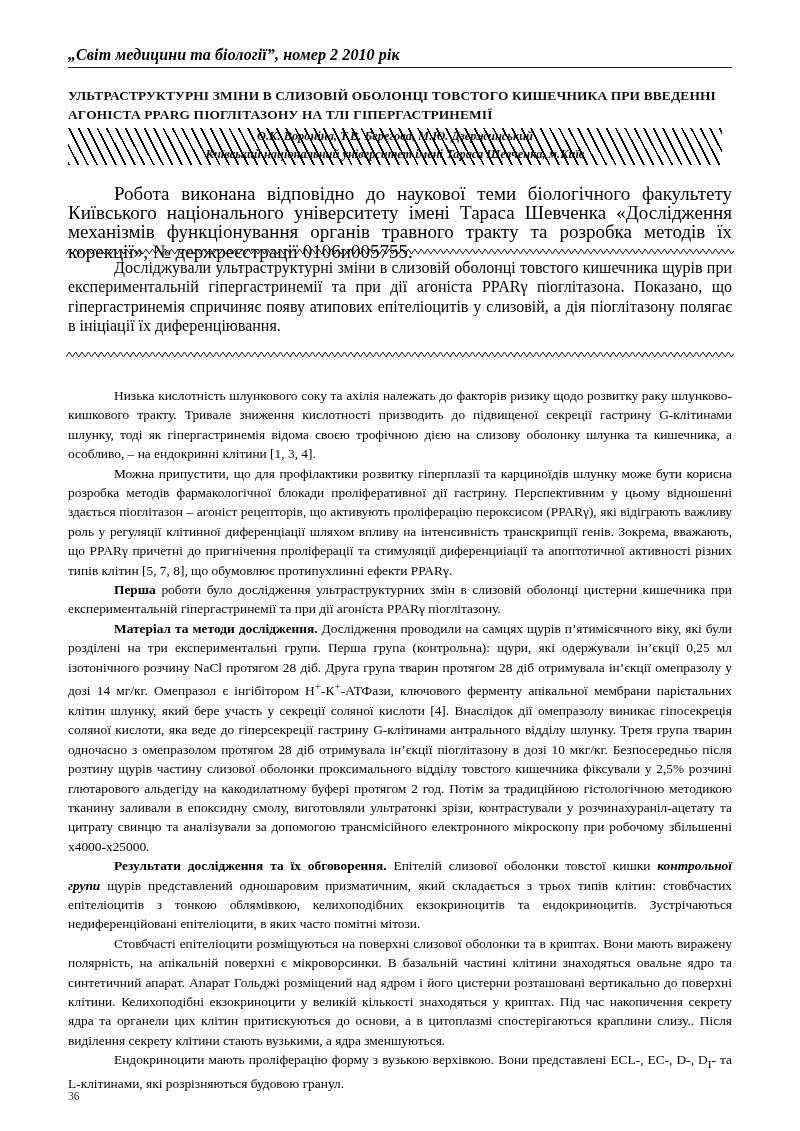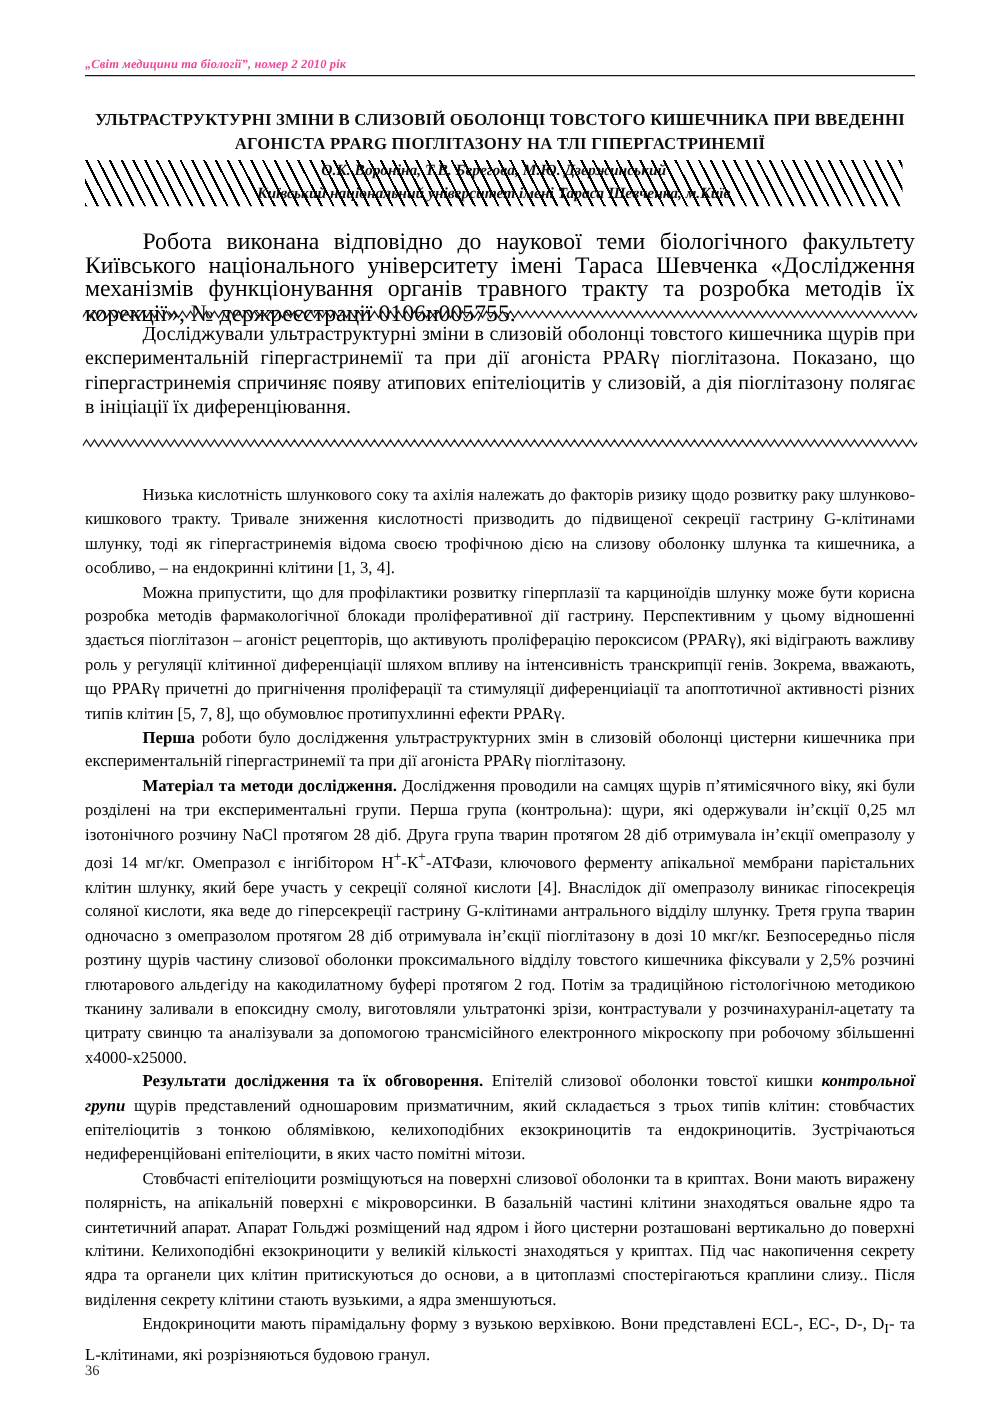--- a/index.html
+++ b/index.html
@@ -22,38 +22,37 @@
   
   .running-head {
     position: absolute;
     left: 68px;
     top: 46px;
     width: 664px;
   }
   .running-head .rh-text {
     font-style: italic;
     font-weight: bold;
-    font-size: 10px;
+    font-size: 16px;
     letter-spacing: 0.1px;
     white-space: nowrap;
-    color: #ec4899;
+    color: #000000;
   }
   .running-head .rh-rule {
     margin-top: 3px;
     border-bottom: 1.6px solid #1a1a1a;
     width: 664px;
   }
 
   
   .article-title {
     position: absolute;
     left: 68px;
     top: 86px;
     width: 664px;
-    text-align: center;
     font-weight: bold;
     font-size: 13.4px;
     line-height: 19px;
     letter-spacing: 0.15px;
     color: #0d0d0d;
   }
 
   
   .authors-wrap {
     position: absolute;
@@ -186,18 +185,18 @@
     </svg>
   </div>
 
   <div class="blk body-block" style="top:366px;">
     <p>Низька кислотність шлункового соку та ахілія належать до факторів ризику щодо розвитку раку шлунково-кишкового тракту. Тривале зниження кислотності призводить до підвищеної секреції гастрину G-клітинами шлунку, тоді як гіпергастринемія відома своєю трофічною дією на слизову оболонку шлунка та кишечника, а особливо, – на ендокринні клітини [1, 3, 4].</p>
     <p>Можна припустити, що для профілактики розвитку гіперплазії та карциноїдів шлунку може бути корисна розробка методів фармакологічної блокади проліферативної дії гастрину. Перспективним у цьому відношенні здається піоглітазон – агоніст рецепторів, що активують проліферацію пероксисом (PPARγ), які відіграють важливу роль у регуляції клітинної диференціації шляхом впливу на інтенсивність транскрипції генів. Зокрема, вважають, що PPARγ причетні до пригнічення проліферації та стимуляції диференциіації та апоптотичної активності різних типів клітин [5, 7, 8], що обумовлює протипухлинні ефекти PPARγ.</p>
     <p><b class="run-in">Перша</b><span> роботи було дослідження ультраструктурних змін в слизовій оболонці цистерни кишечника при експериментальній гіпергастринемії та при дії агоніста PPARγ піоглітазону.</span></p>
     <p><b class="run-in">Матеріал та методи дослідження.</b><span> Дослідження проводили на самцях щурів п’ятимісячного віку, які були розділені на три експериментальні групи. Перша група (контрольна): щури, які одержували ін’єкції 0,25 мл ізотонічного розчину NaCl протягом 28 діб. Друга група тварин протягом 28 діб отримувала ін’єкції омепразолу у дозі 14 мг/кг. Омепразол є інгібітором Н</span><sup>+</sup><span>-К</span><sup>+</sup><span>-АТФази, ключового ферменту апікальної мембрани парієтальних клітин шлунку, який бере участь у секреції соляної кислоти [4]. Внаслідок дії омепразолу виникає гіпосекреція соляної кислоти, яка веде до гіперсекреції гастрину G-клітинами антрального відділу шлунку. Третя група тварин одночасно з омепразолом протягом 28 діб отримувала ін’єкції піоглітазону в дозі 10 мкг/кг. Безпосередньо після розтину щурів частину слизової оболонки проксимального відділу товстого кишечника фіксували у 2,5% розчині глютарового альдегіду на какодилатному буфері протягом 2 год. Потім за традиційною гістологічною методикою тканину заливали в епоксидну смолу, виготовляли ультратонкі зрізи, контрастували у розчинахураніл-ацетату та цитрату свинцю та аналізували за допомогою трансмісійного електронного мікроскопу при робочому збільшенні х4000-х25000.</span></p>
     <p><b class="run-in">Результати дослідження та їх обговорення.</b><span> Епітелій слизової оболонки товстої кишки </span><i class="run-in-bi">контрольної групи</i><span> щурів представлений одношаровим призматичним, який складається з трьох типів клітин: стовбчастих епітеліоцитів з тонкою облямівкою, келихоподібних екзокриноцитів та ендокриноцитів. Зустрічаються недиференційовані епітеліоцити, в яких часто помітні мітози.</span></p>
     <p>Стовбчасті епітеліоцити розміщуються на поверхні слизової оболонки та в криптах. Вони мають виражену полярність, на апікальній поверхні є мікроворсинки. В базальній частині клітини знаходяться овальне ядро та синтетичний апарат. Апарат Гольджі розміщений над ядром і його цистерни розташовані вертикально до поверхні клітини. Келихоподібні екзокриноцити у великій кількості знаходяться у криптах. Під час накопичення секрету ядра та органели цих клітин притискуються до основи, а в цитоплазмі спостерігаються краплини слизу.. Після виділення секрету клітини стають вузькими, а ядра зменшуються.</p>
-    <p><span>Ендокриноцити мають пірамідальну форму з вузькою верхівкою. Вони представлені ECL-, EC-, D-, D</span><sub>I</sub><span>- та L-клітинами, які розрізняються будовою гранул.</span></p>
+    <p><span>Ендокриноцити мають проліферацію форму з вузькою верхівкою. Вони представлені ECL-, EC-, D-, D</span><sub>I</sub><span>- та L-клітинами, які розрізняються будовою гранул.</span></p>
   </div>
 
   <div class="folio">36</div>
 
 </div>
 
 </body></html>

